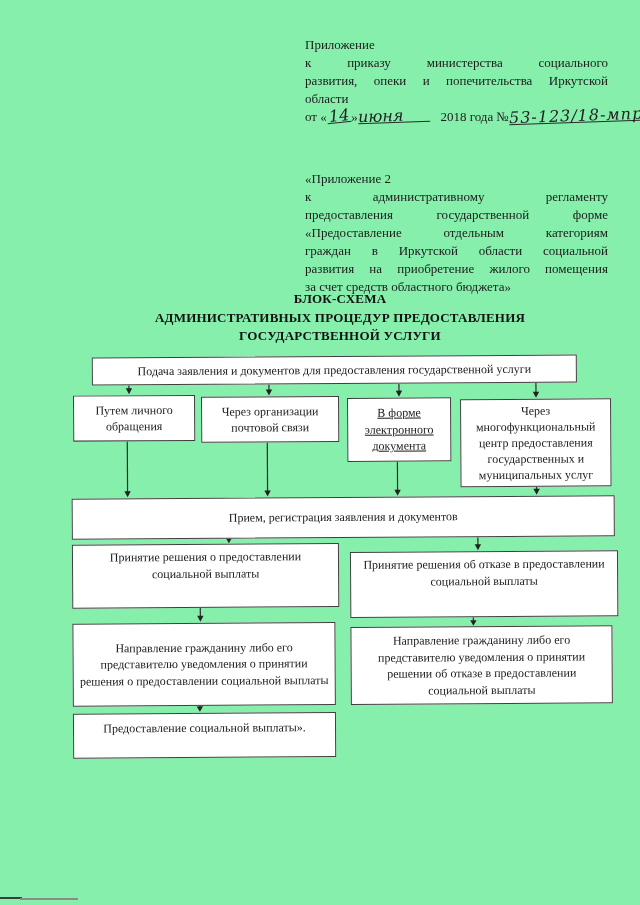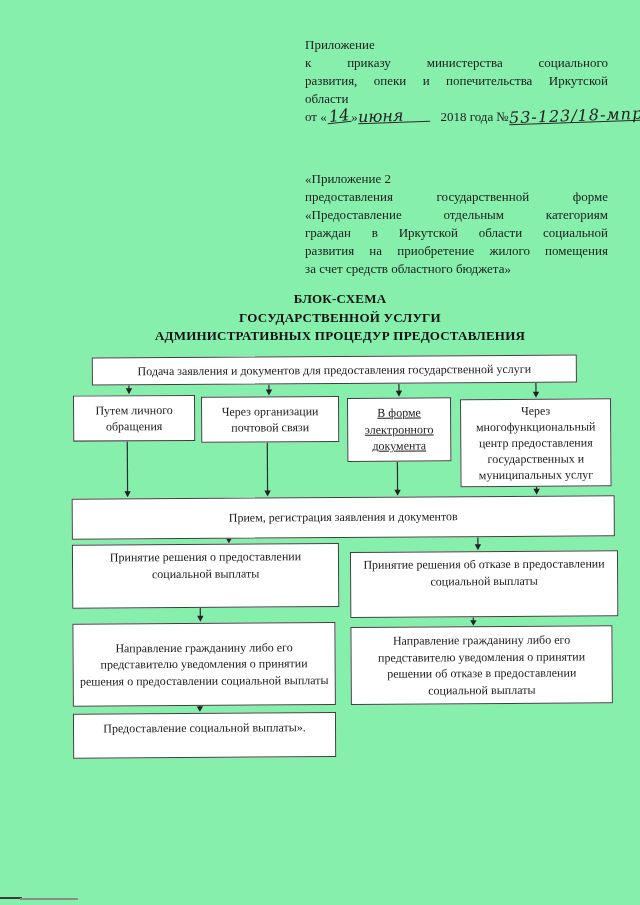--- a/index.html
+++ b/index.html
@@ -51,31 +51,32 @@
     <div class="jline">к приказу министерства социального</div>
     <div class="jline">развития, опеки и попечительства Иркутской</div>
     <div>области</div>
     <div class="dateline">
       <span>от «</span><span class="hw hw-day u">14</span><span>»</span><span class="hw hw-month u">июня</span><span> 2018 года №</span><span class="hw hw-num u">53-123/18-мпр</span>
     </div>
   </div>
 
   <div class="hdr hdr2">
     <div>«Приложение 2</div>
+    <div class="jline">к административному регламенту</div>
     <div class="jline">предоставления государственной форме</div>
     <div class="jline">«Предоставление отдельным категориям</div>
     <div class="jline">граждан в Иркутской области социальной</div>
     <div class="jline">развития на приобретение жилого помещения</div>
     <div>за счет средств областного бюджета»</div>
   </div>
 
   <div class="doc-title">
     <div>БЛОК-СХЕМА</div>
+    <div>АДМИНИСТРАТИВНЫХ ПРОЦЕДУР ПРЕДОСТАВЛЕНИЯ</div>
     <div>ГОСУДАРСТВЕННОЙ УСЛУГИ</div>
-    <div>АДМИНИСТРАТИВНЫХ ПРОЦЕДУР ПРЕДОСТАВЛЕНИЯ</div>
   </div>
 
   <div class="flowchart">
 
     <svg class="arrows" viewBox="0 0 640 905" xmlns="http://www.w3.org/2000/svg">
       <g stroke="#2d2d2d" stroke-width="1.2">
         <line x1="130" y1="384" x2="130" y2="390"></line>
           <line x1="270" y1="384" x2="270" y2="392"></line>
         <line x1="400" y1="384" x2="400" y2="394"></line>
           <line x1="537" y1="384" x2="537" y2="396"></line>

